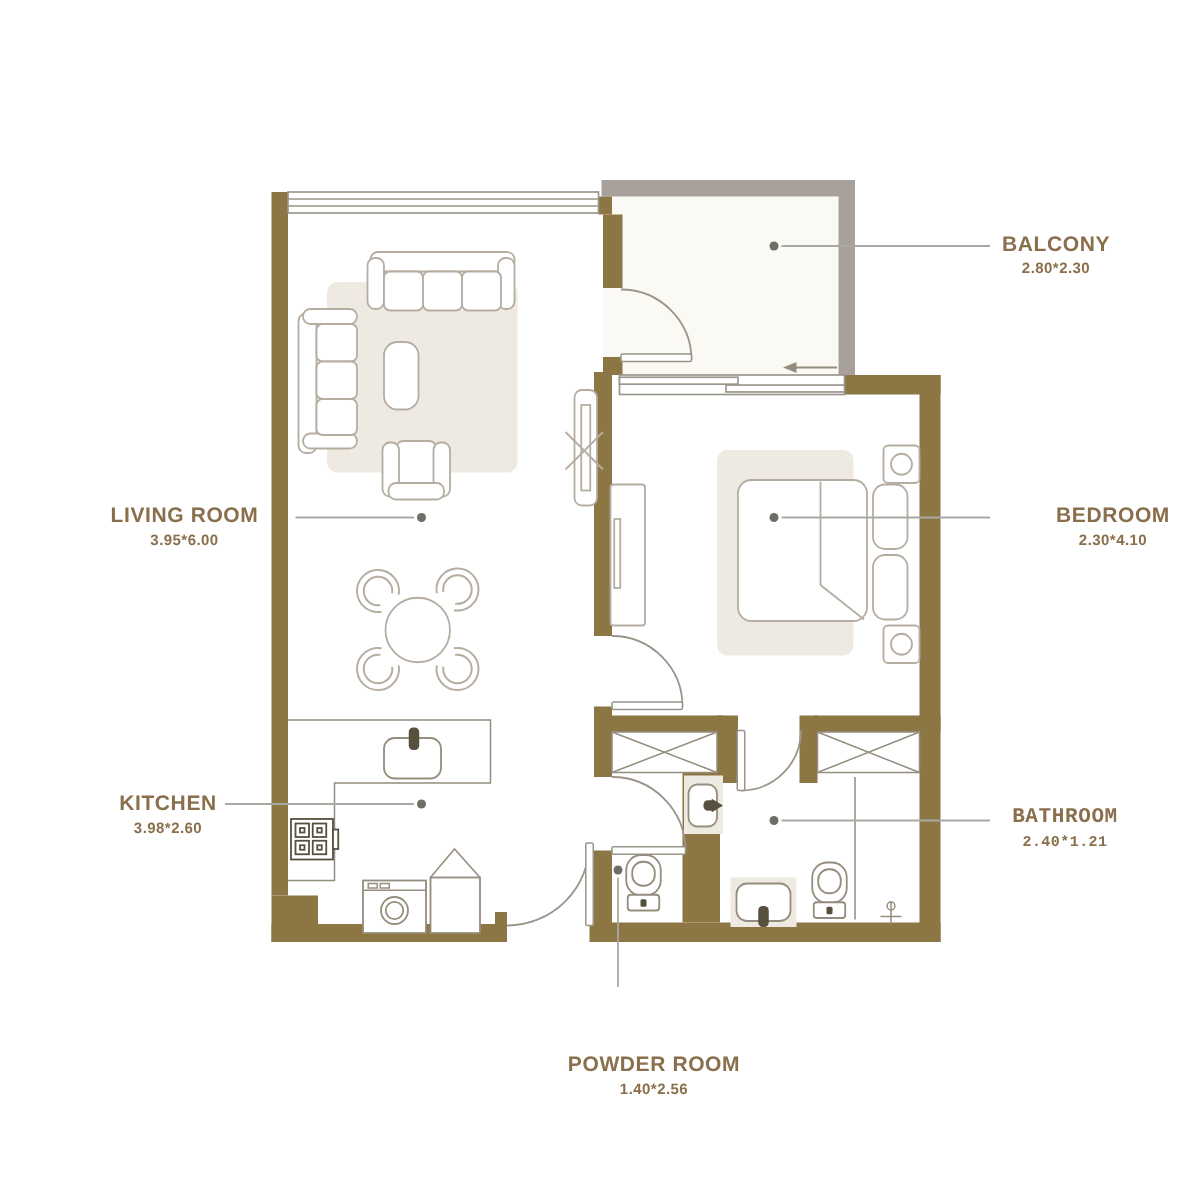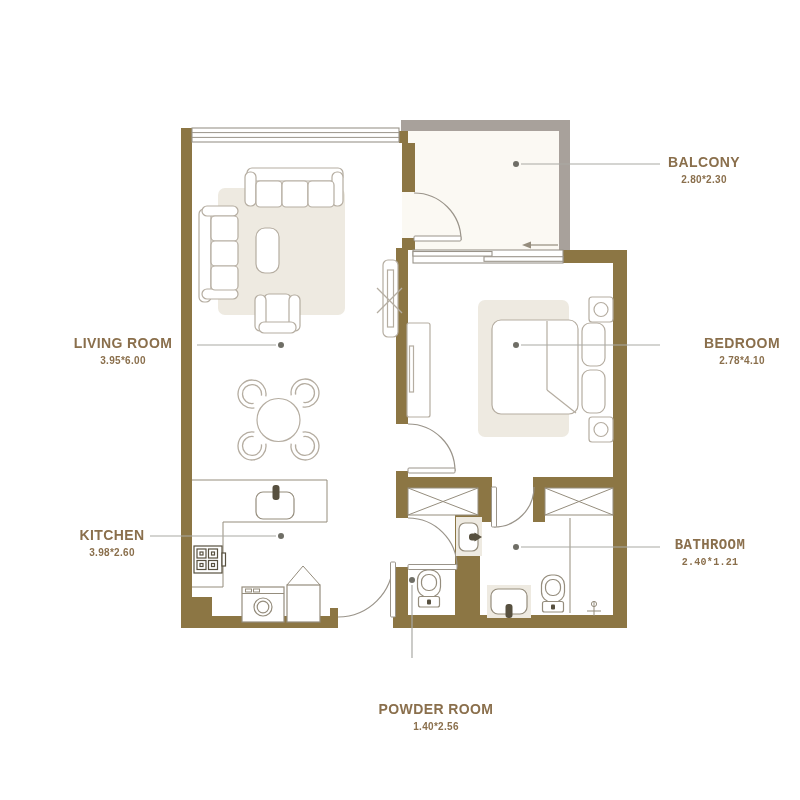--- a/index.html
+++ b/index.html
@@ -270,21 +270,21 @@
   <div class="label lab-kitchen">
     <div class="rname">KITCHEN</div>
     <div class="rdims">3.98*2.60</div>
   </div>
   <div class="label lab-balcony">
     <div class="rname">BALCONY</div>
     <div class="rdims">2.80*2.30</div>
   </div>
   <div class="label lab-bedroom">
     <div class="rname">BEDROOM</div>
-    <div class="rdims">2.78*4.10</div>
+    <div class="rdims">2.30*4.10</div>
   </div>
   <div class="label lab-bathroom">
     <div class="rname">BATHROOM</div>
     <div class="rdims">2.40*1.21</div>
   </div>
   <div class="label lab-powder">
     <div class="rname">POWDER ROOM</div>
     <div class="rdims">1.40*2.56</div>
   </div>
 </div>

